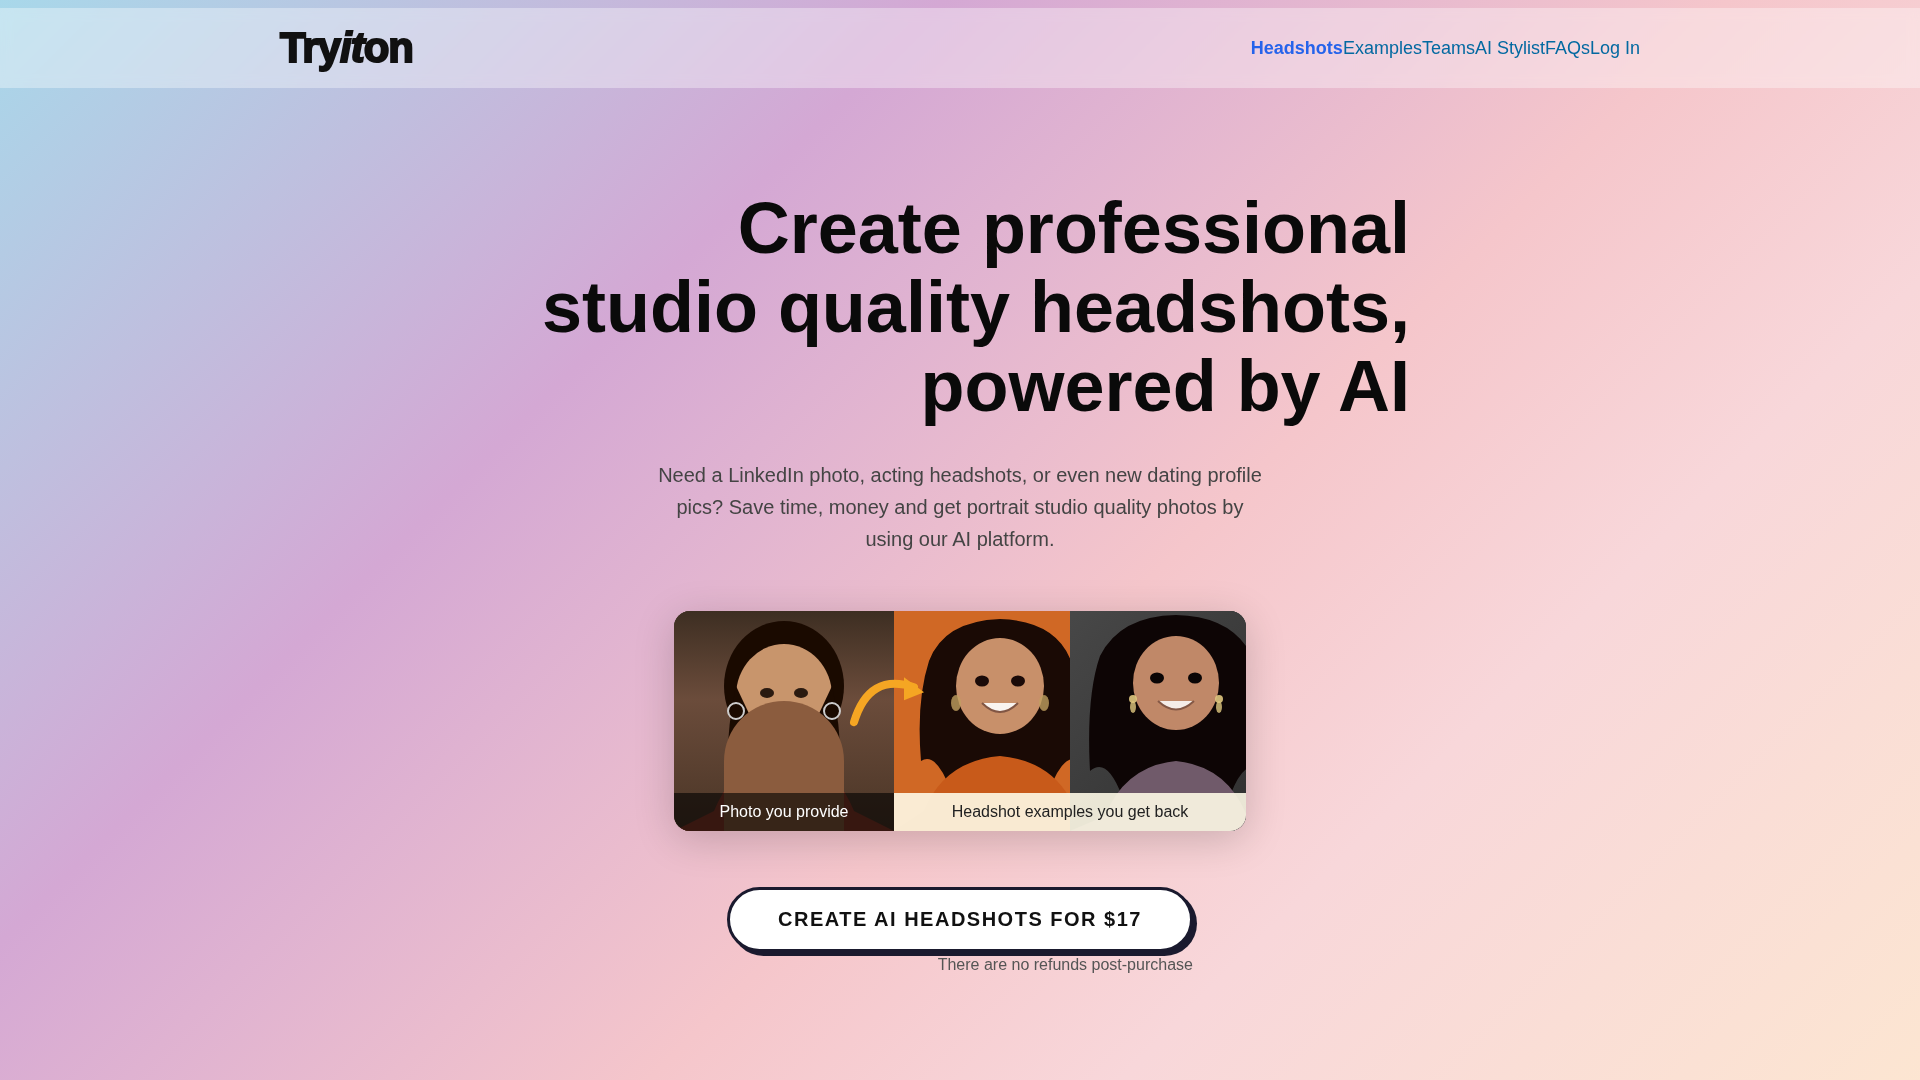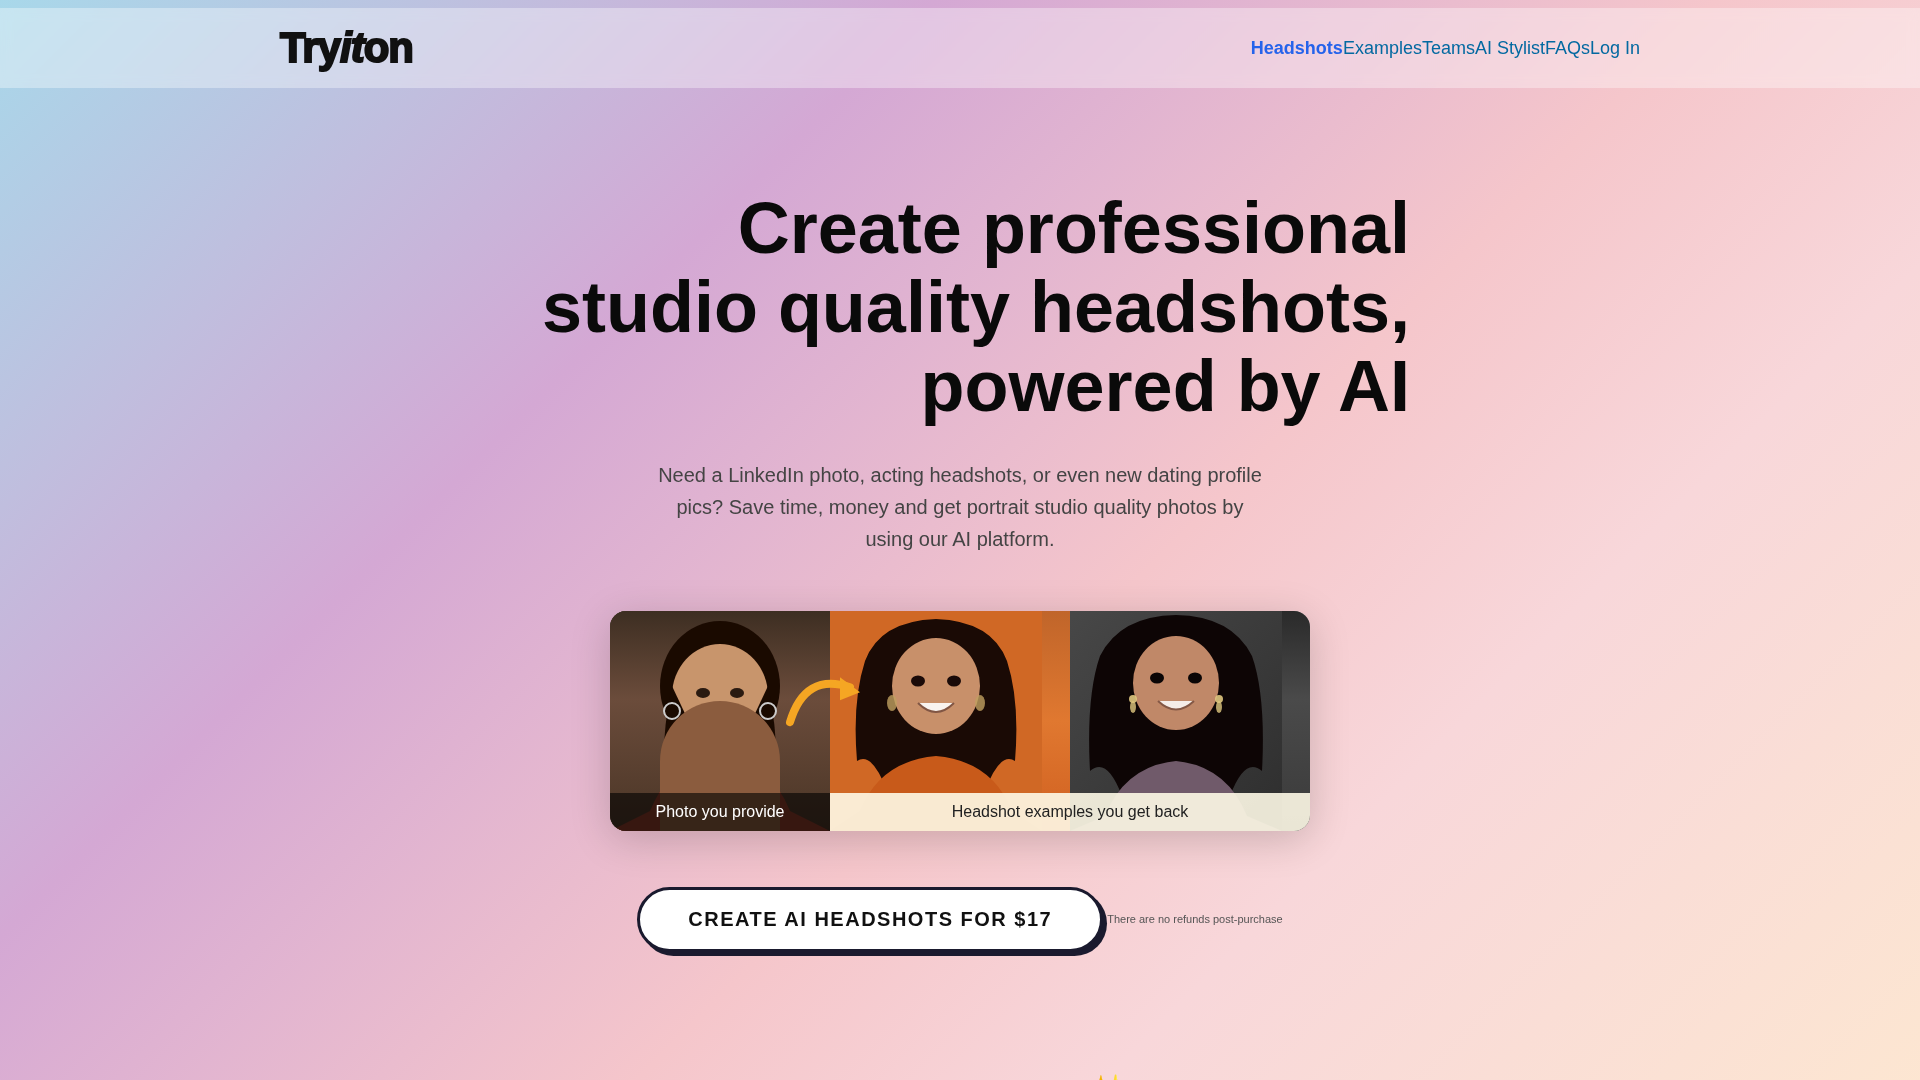--- a/index.html
+++ b/index.html
@@ -89,21 +89,21 @@
       margin-bottom: 56px;
     }
 
     
     .demo-block {
       display: flex;
       align-items: stretch;
       border-radius: 16px;
       overflow: hidden;
       box-shadow: 0 8px 40px rgba(0,0,0,0.18);
-      width: 700px;
+      width: 572px;
       position: relative;
       margin-bottom: 56px;
     }
 
     .demo-before {
       width: 220px;
       background: #2a2a2a;
       position: relative;
       flex-shrink: 0;
     }
@@ -212,42 +212,42 @@
     }
 
     .arrow-svg {
       width: 90px;
       height: 70px;
     }
 
     
     .cta-section {
       display: flex;
-      flex-direction: row;
-      align-items: center;
+      flex-direction: column;
+      align-items: flex-end;
       gap: 4px;
     }
 
     .cta-button {
       background: white;
       color: #111;
       border: 3px solid #1a1a2e;
       padding: 18px 48px;
       font-size: 20px;
       font-weight: 800;
       letter-spacing: 1.5px;
       border-radius: 50px;
       cursor: pointer;
       text-transform: uppercase;
       box-shadow: 4px 4px 0px #1a1a2e;
       transition: transform 0.1s, box-shadow 0.1s;
     }
 
     .cta-note {
-      font-size: 11px;
+      font-size: 16px;
       color: #555;
     }
 
     
     .recent-clients {
       text-align: center;
       padding: 60px 200px 40px;
     }
 
     .recent-clients-title {

